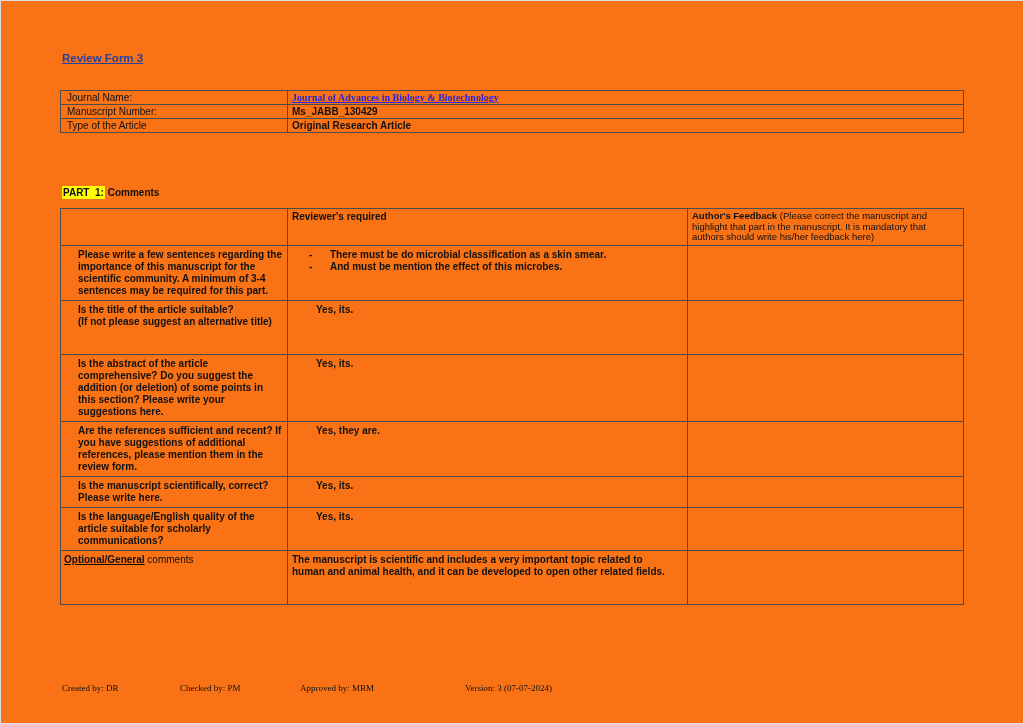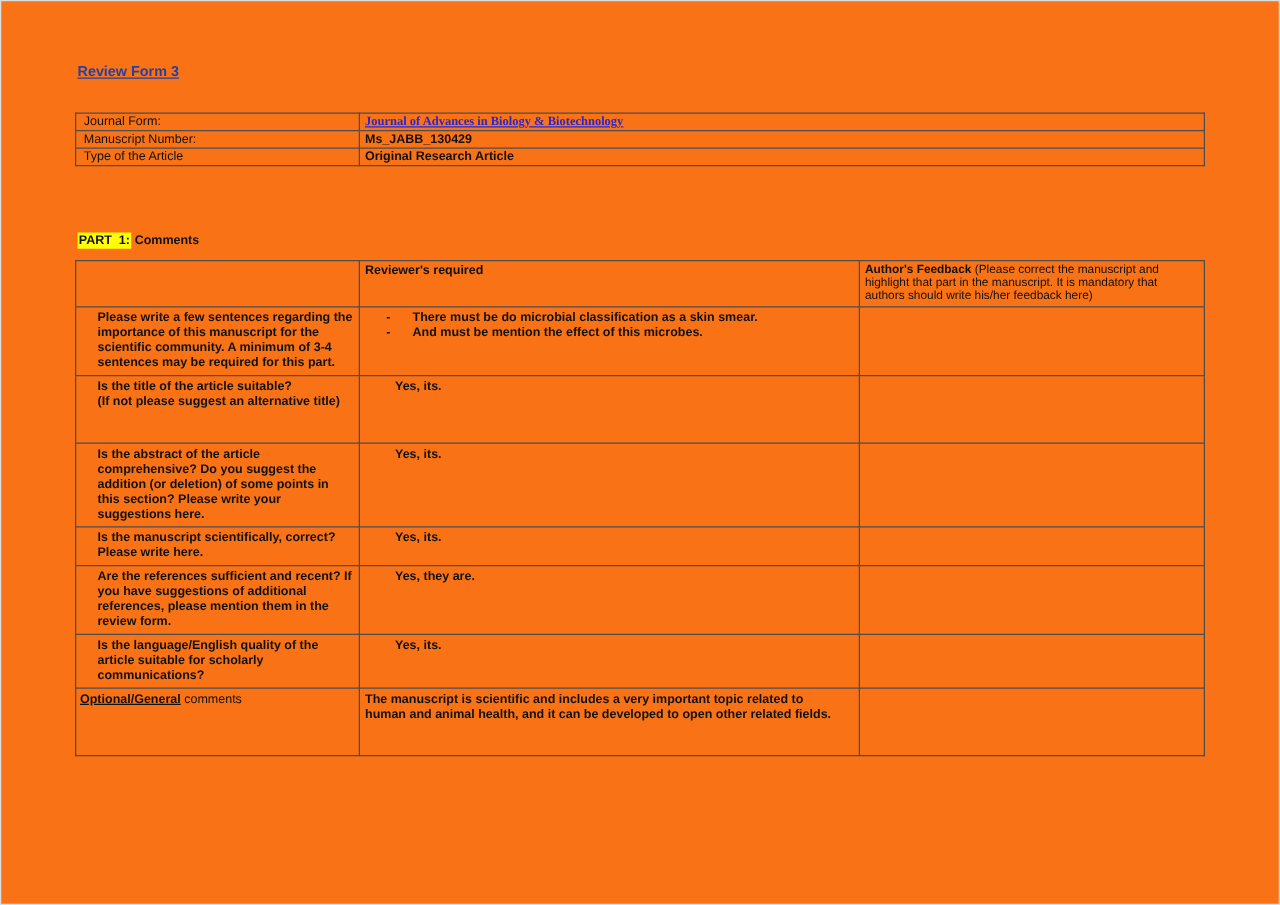--- a/index.html
+++ b/index.html
@@ -67,21 +67,21 @@
 
   <div class="doc-title">Review Form 3</div>
 
   <table class="info-table">
     <colgroup>
         <col style="width:227px">
         <col style="width:676px">
       </colgroup>
     <tbody>
         <tr style="height:14px">
-      <td class="lbl">Journal Form:</td>
+      <td class="lbl">Journal Name:</td>
       <td class="val"><span class="journal-link">Journal of Advances in Biology &amp; Biotechnology</span></td>
     </tr>
     <tr style="height:14px">
       <td class="lbl">Manuscript Number:</td>
       <td class="val">Ms_JABB_130429</td>
     </tr>
     <tr style="height:14px">
       <td class="lbl">Type of the Article</td>
       <td class="val">Original Research Article</td>
     </tr>
@@ -125,40 +125,46 @@
       <td class="c">Yes, its.</td>
       <td class="f"></td>
     </tr>
 
     <tr style="height:54px">
       <td class="q">Is the abstract of the article comprehensive? Do you suggest the addition (or deletion) of some points in this section? Please write your suggestions here.</td>
       <td class="c">Yes, its.</td>
       <td class="f"></td>
     </tr>
 
+    <tr style="height:40px">
+      <td class="q">Are the references sufficient and recent? If you have suggestions of additional references, please mention them in the review form.</td>
+      <td class="c">Yes, they are.</td>
+      <td class="f"></td>
+    </tr>
+
     <tr style="height:31px">
       <td class="q">Is the manuscript scientifically, correct? Please write here.</td>
       <td class="c">Yes, its.</td>
-      <td class="f"></td>
-    </tr>
-
-    <tr style="height:40px">
-      <td class="q">Are the references sufficient and recent? If you have suggestions of additional references, please mention them in the review form.</td>
-      <td class="c">Yes, they are.</td>
       <td class="f"></td>
     </tr>
 
     <tr style="height:30px">
       <td class="q">Is the language/English quality of the article suitable for scholarly communications?</td>
       <td class="c">Yes, its.</td>
       <td class="f"></td>
     </tr>
 
     <tr style="height:54px">
       <td class="q q-opt"><span class="ug">Optional/General</span><span> comments</span></td>
       <td class="c-plain">The manuscript is scientific and includes a very important topic related to human and animal health, and it can be developed to open other related fields.</td>
       <td class="f"></td>
     </tr>
   </tbody>
     </table>
 
+  <div class="footer">
+    <span class="f-created">Created by: DR</span>
+    <span class="f-checked">Checked by: PM</span>
+    <span class="f-approved">Approved by: MBM</span>
+    <span class="f-version">Version: 3 (07-07-2024)</span>
+  </div>
 
 </div>
 
 </body></html>

